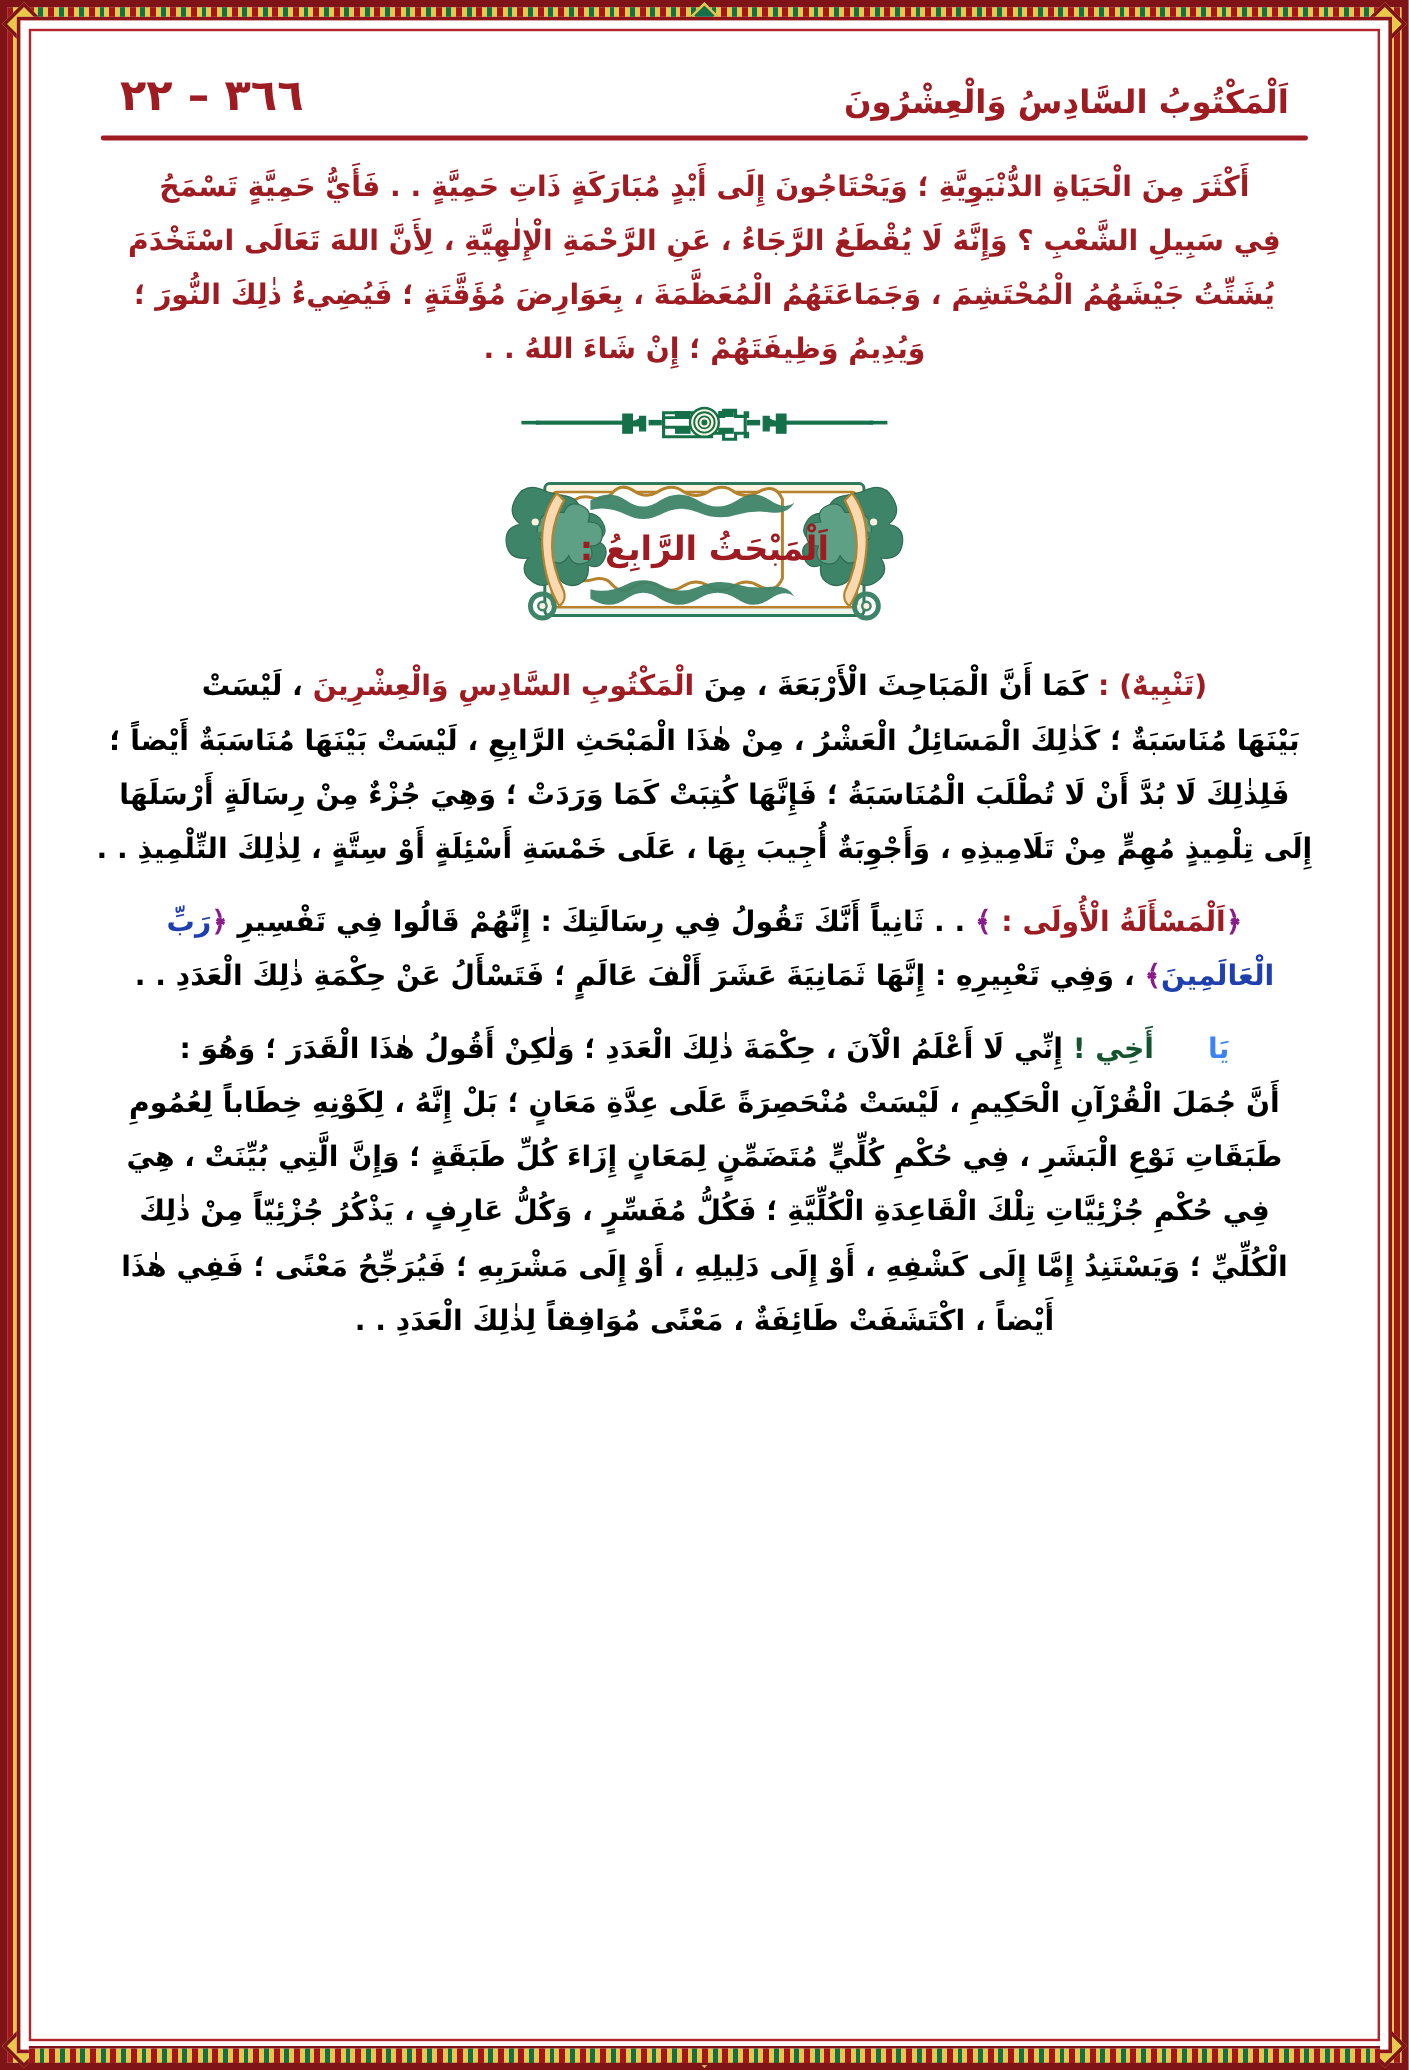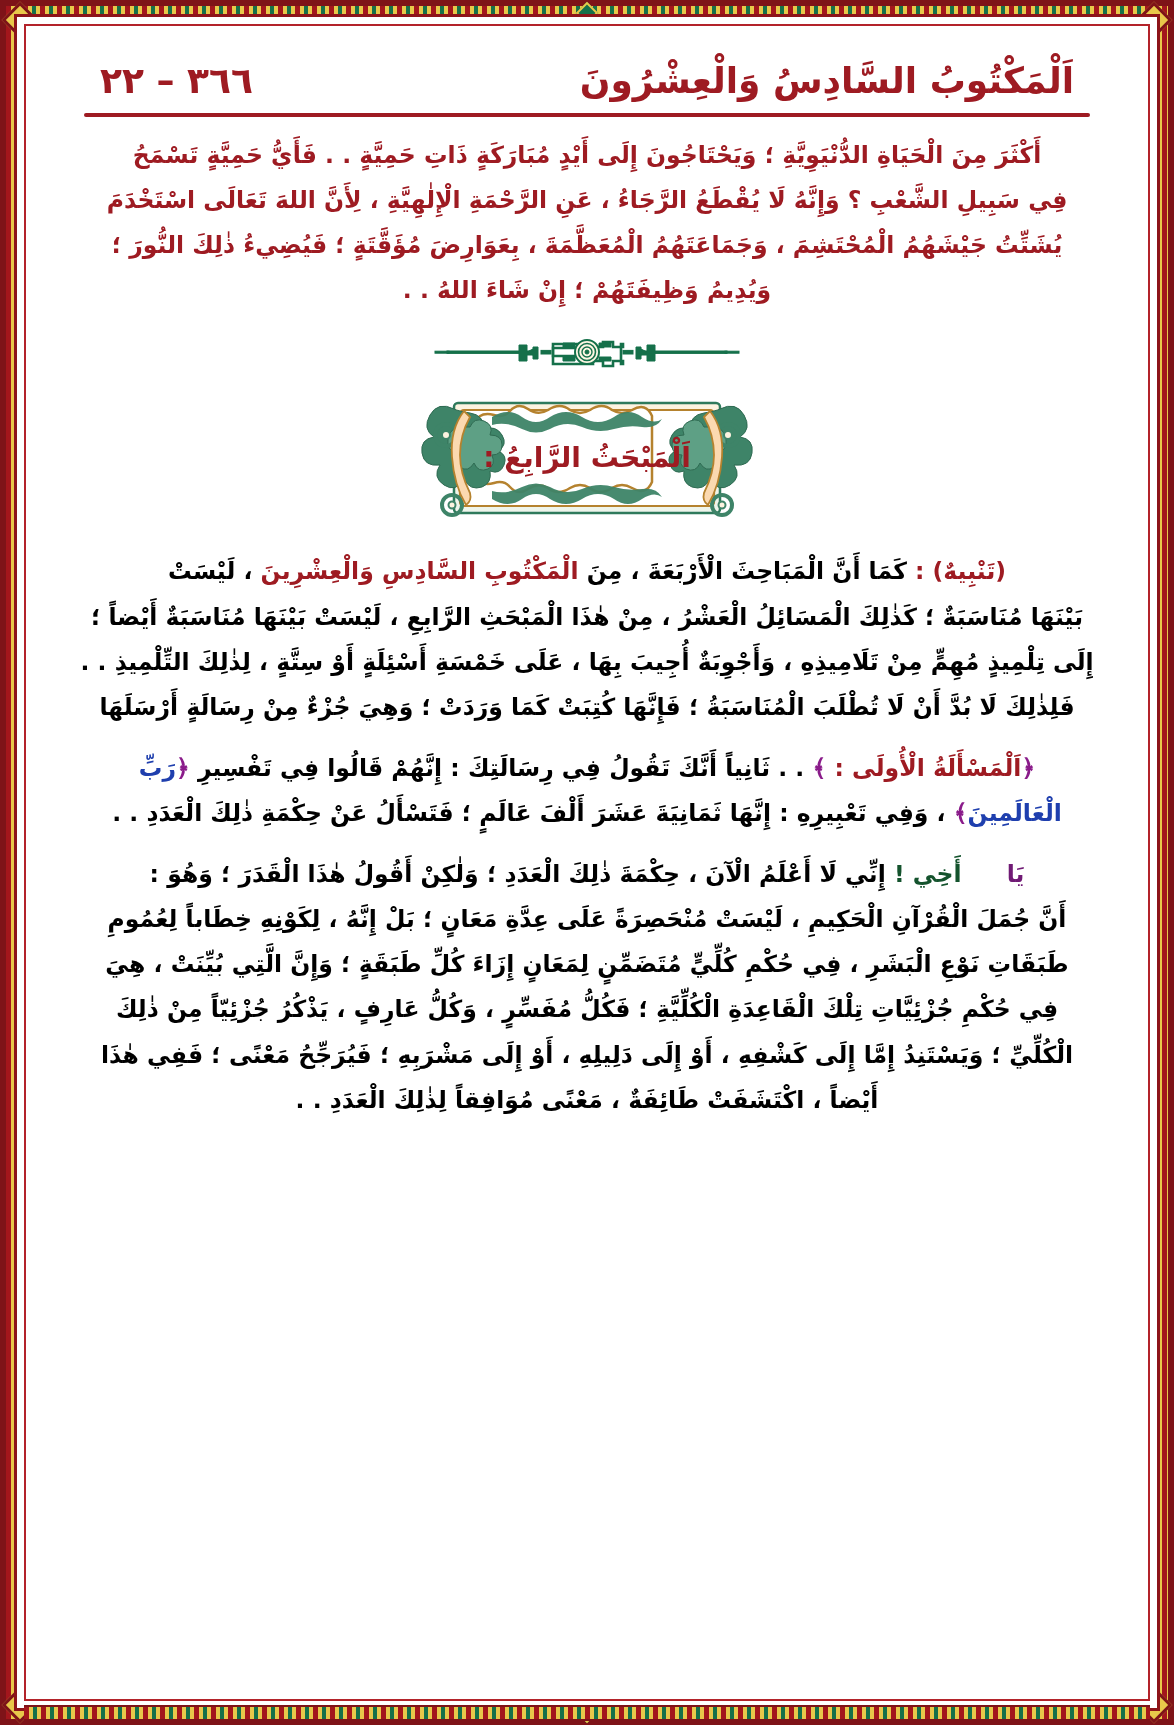--- a/index.html
+++ b/index.html
@@ -68,21 +68,21 @@
     display:flex;align-items:flex-end;justify-content:space-between;
     direction:rtl;
     padding:6px 36px 0 36px;
   }
   .page-number,.header-title{
     color:#9e1b22;
     font-weight:bold;
     font-family:"DejaVu Sans","Liberation Sans",sans-serif;
   }
   .page-number{font-size:36px;letter-spacing:2px;}
-  .header-title{font-size:36px;}
+  .header-title{font-size:27px;}
   .header-rule{
     margin:12px 20px 0 20px;height:4px;background:#9e1b22;border-radius:2px;
   }
 
   
   .para{
     direction:rtl;text-align:justify;text-align-last:center;
     font-size:23.5px;line-height:1.92;
     margin:16px 6px 0 6px;
     font-family:"DejaVu Sans","Liberation Sans",sans-serif;
@@ -242,31 +242,31 @@
                    q14 10 28 0 q12 -8 20 -2 q-6 -10 -20 -8 q-14 2 -28 -2
                    q-16 -5 -32 2 q-16 7 -32 -2 q-14 -7 -28 0 q-16 8 -30 4 z"></path>
         </g>
       </svg>
       <div class="frame-text">اَلْمَبْحَثُ الرَّابِعُ :</div>
     </div>
 
     <div class="para black" id="p2">
         <div><span style="color: rgb(158, 27, 34);">(تَنْبِيهٌ) : </span><span style="color: rgb(0, 0, 0);">كَمَا أَنَّ الْمَبَاحِثَ الْأَرْبَعَةَ ، مِنَ </span><span style="color: rgb(158, 27, 34);">الْمَكْتُوبِ السَّادِسِ وَالْعِشْرِينَ</span><span style="color: rgb(0, 0, 0);"> ، لَيْسَتْ</span></div>
         <div><span style="color: rgb(0, 0, 0);">بَيْنَهَا مُنَاسَبَةٌ ؛ كَذٰلِكَ الْمَسَائِلُ الْعَشْرُ ، مِنْ هٰذَا الْمَبْحَثِ الرَّابِعِ ، لَيْسَتْ بَيْنَهَا مُنَاسَبَةٌ أَيْضاً ؛</span></div>
+        <div><span style="color: rgb(0, 0, 0);">فَلِذٰلِكَ لَا بُدَّ أَنْ لَا تُطْلَبَ الْمُنَاسَبَةُ ؛ فَإِنَّهَا كُتِبَتْ كَمَا وَرَدَتْ ؛ وَهِيَ جُزْءٌ مِنْ رِسَالَةٍ أَرْسَلَهَا</span></div>
         <div><span style="color: rgb(0, 0, 0);">إِلَى تِلْمِيذٍ مُهِمٍّ مِنْ تَلَامِيذِهِ ، وَأَجْوِبَةٌ أُجِيبَ بِهَا ، عَلَى خَمْسَةِ أَسْئِلَةٍ أَوْ سِتَّةٍ ، لِذٰلِكَ التِّلْمِيذِ . .</span></div>
-        <div><span style="color: rgb(0, 0, 0);">فَلِذٰلِكَ لَا بُدَّ أَنْ لَا تُطْلَبَ الْمُنَاسَبَةُ ؛ فَإِنَّهَا كُتِبَتْ كَمَا وَرَدَتْ ؛ وَهِيَ جُزْءٌ مِنْ رِسَالَةٍ أَرْسَلَهَا</span></div>
       </div>
 
     <div class="para black" id="p3">
         <div><span style="color: rgb(138, 27, 138);">﴿</span><span style="color: rgb(158, 27, 34);">اَلْمَسْأَلَةُ الْأُولَى : </span><span style="color: rgb(138, 27, 138);">﴾</span><span style="color: rgb(0, 0, 0);"> . . ثَانِياً </span><span style="color: rgb(0, 0, 0);">أَنَّكَ تَقُولُ فِي رِسَالَتِكَ : إِنَّهُمْ قَالُوا فِي تَفْسِيرِ </span><span style="color: rgb(138, 27, 138);">﴿</span><span style="color: rgb(31, 63, 174);">رَبِّ</span></div>
         <div><span style="color: rgb(31, 63, 174);">الْعَالَمِينَ</span><span style="color: rgb(138, 27, 138);">﴾</span><span style="color: rgb(0, 0, 0);"> ، وَفِي تَعْبِيرِهِ : إِنَّهَا ثَمَانِيَةَ عَشَرَ أَلْفَ عَالَمٍ ؛ فَتَسْأَلُ عَنْ حِكْمَةِ ذٰلِكَ الْعَدَدِ . .</span></div>
       </div>
 
     <div class="para black" id="p4">
-        <div><span style="color: #701a75; padding-left: 37px;">يَا </span><span style="color: #14532d;">أَخِي !</span><span style="color: rgb(0, 0, 0);"> إِنِّي لَا أَعْلَمُ الْآنَ ، حِكْمَةَ ذٰلِكَ الْعَدَدِ ؛ وَلٰكِنْ أَقُولُ هٰذَا الْقَدَرَ ؛ وَهُوَ :</span></div>
+        <div><span style="color: #3b82f6; padding-left: 37px;">يَا </span><span style="color: #14532d;">أَخِي !</span><span style="color: rgb(0, 0, 0);"> إِنِّي لَا أَعْلَمُ الْآنَ ، حِكْمَةَ ذٰلِكَ الْعَدَدِ ؛ وَلٰكِنْ أَقُولُ هٰذَا الْقَدَرَ ؛ وَهُوَ :</span></div>
         <div><span style="color: rgb(0, 0, 0);">أَنَّ جُمَلَ الْقُرْآنِ الْحَكِيمِ ، لَيْسَتْ مُنْحَصِرَةً عَلَى عِدَّةِ مَعَانٍ ؛ بَلْ إِنَّهُ ، لِكَوْنِهِ خِطَاباً لِعُمُومِ</span></div>
         <div><span style="color: rgb(0, 0, 0);">طَبَقَاتِ نَوْعِ الْبَشَرِ ، فِي حُكْمِ كُلِّيٍّ مُتَضَمِّنٍ لِمَعَانٍ إِزَاءَ كُلِّ طَبَقَةٍ ؛ وَإِنَّ الَّتِي بُيِّنَتْ ، هِيَ</span></div>
         <div><span style="color: rgb(0, 0, 0);">فِي حُكْمِ جُزْئِيَّاتِ تِلْكَ الْقَاعِدَةِ الْكُلِّيَّةِ ؛ فَكُلُّ مُفَسِّرٍ ، وَكُلُّ عَارِفٍ ، يَذْكُرُ جُزْئِيّاً مِنْ ذٰلِكَ</span></div>
         <div><span style="color: rgb(0, 0, 0);">الْكُلِّيِّ ؛ وَيَسْتَنِدُ إِمَّا إِلَى كَشْفِهِ ، أَوْ إِلَى دَلِيلِهِ ، أَوْ إِلَى مَشْرَبِهِ ؛ فَيُرَجِّحُ مَعْنًى ؛ فَفِي هٰذَا</span></div>
         <div><span style="color: rgb(0, 0, 0);">أَيْضاً ، اكْتَشَفَتْ طَائِفَةٌ ، مَعْنًى مُوَافِقاً لِذٰلِكَ الْعَدَدِ . .</span></div>
       </div>
 
   </div>
 
   <div class="bottom-strip"></div>

